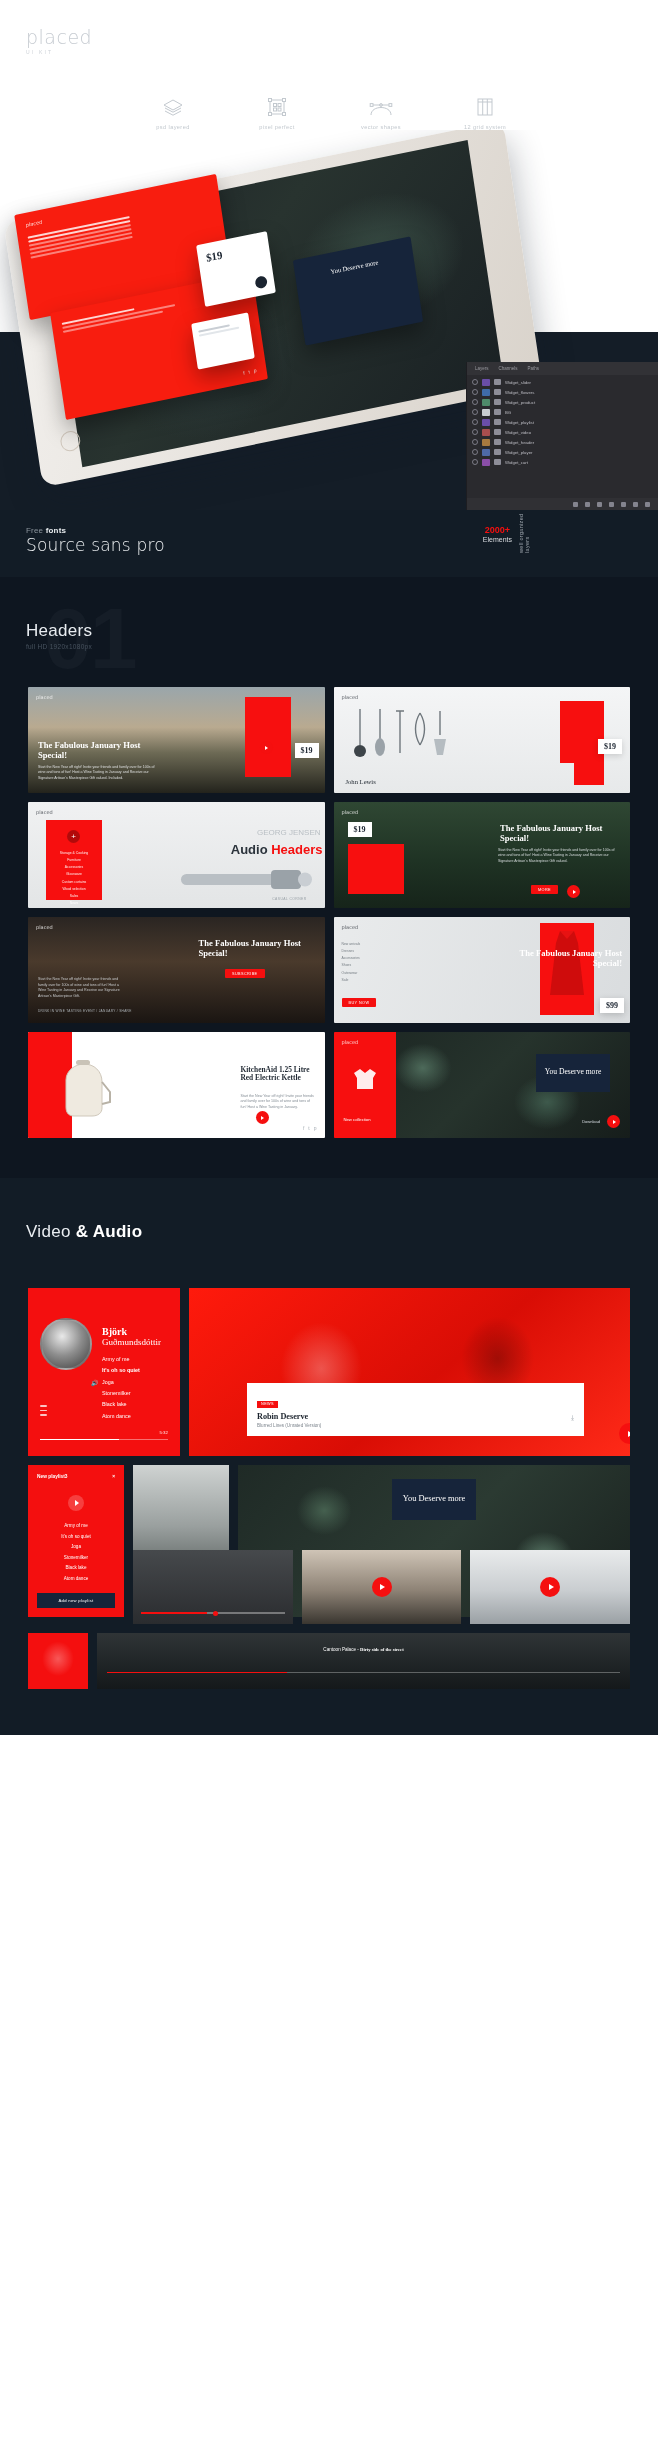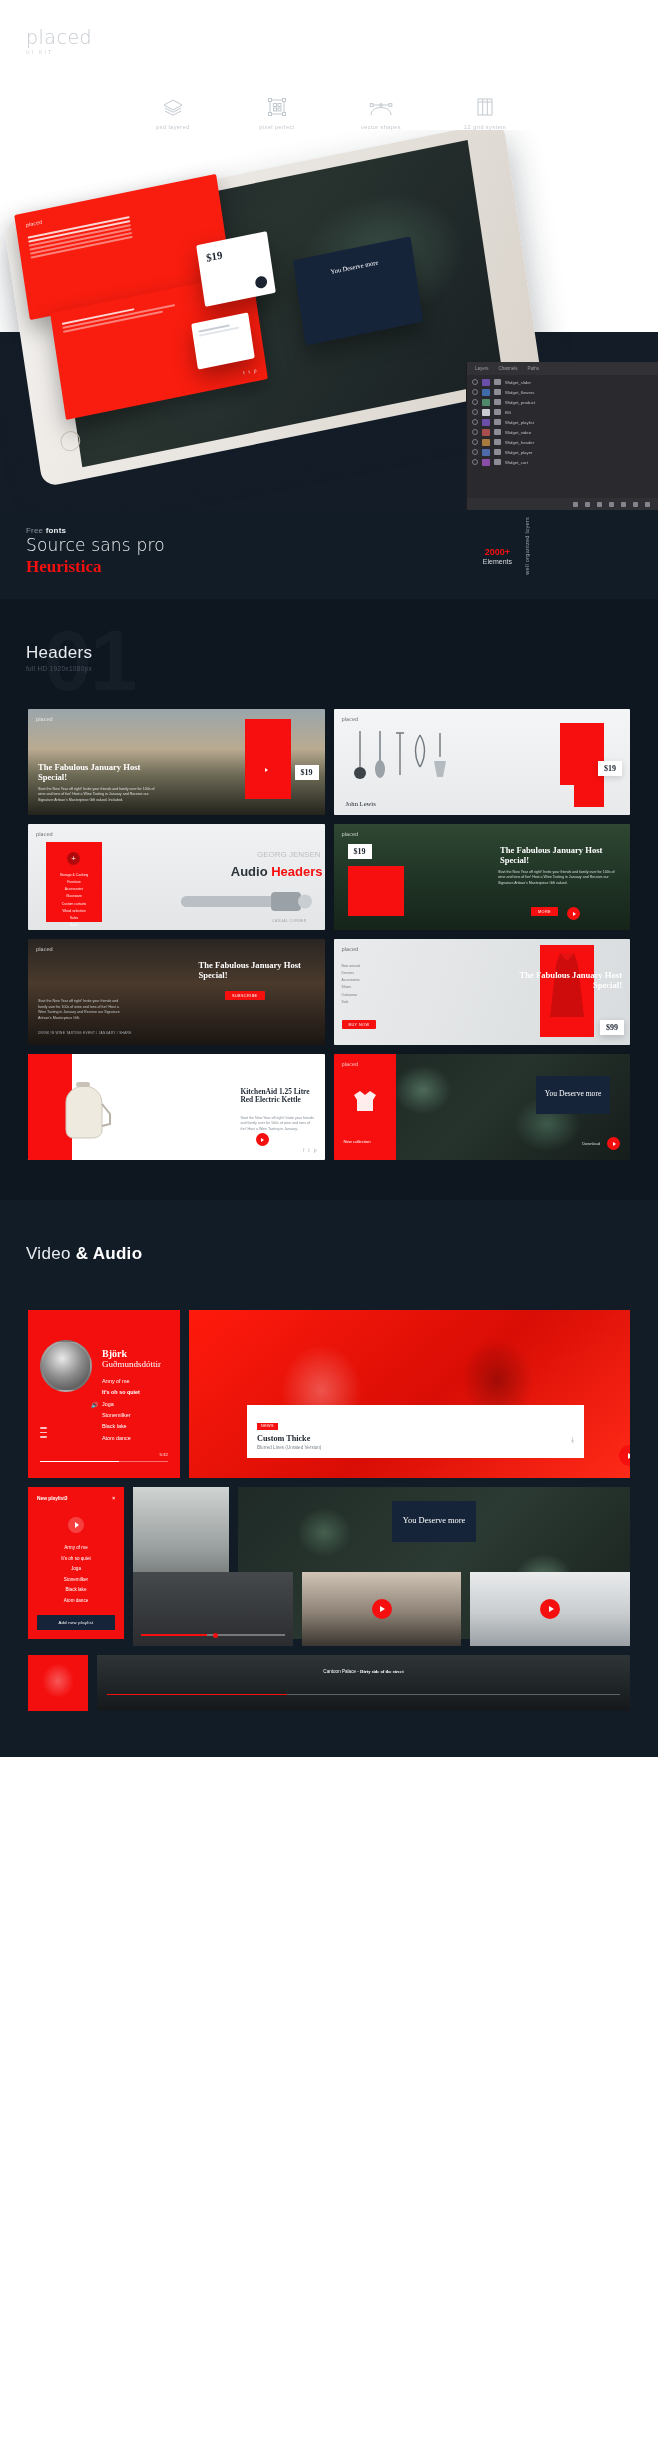--- a/index.html
+++ b/index.html
@@ -411,21 +411,20 @@
           <span></span>
           <span></span>
         </div>
       </div>
     </div>
 
     <div class="fontsband">
       <div class="fonts-inner">
         <div class="free-fonts"><span>Free </span><b>fonts</b></div>
         <div class="font-a">Source sans pro</div>
-        <div class="font-b">Heuristica</div>
       </div>
       <div class="elements-block">
         <div class="elements-num">2000+</div>
         <div class="elements-lbl">Elements</div>
       </div>
       <div class="wellorg">well organized layers</div>
     </div>
   </div>
 
   <div class="section">
@@ -597,21 +596,21 @@
             </div>
           <div class="prog">
               <i></i>
             </div>
           <div class="dur">5:32</div>
         </div>
 
         <div class="vid-red">
           <div class="vcard">
             <div class="vbadge">NEWS</div>
-            <div class="vtitle">Custom Thicke</div>
+            <div class="vtitle">Robin Deserve</div>
             <div class="vsub">Blurred Lines (Unrated Version)</div>
             <div class="dlicon">⤓</div>
           </div>
           <div class="vplay"></div>
         </div>
       </div>
 
       <div class="row">
         <div class="pl-red">
           <div class="pl-head">

